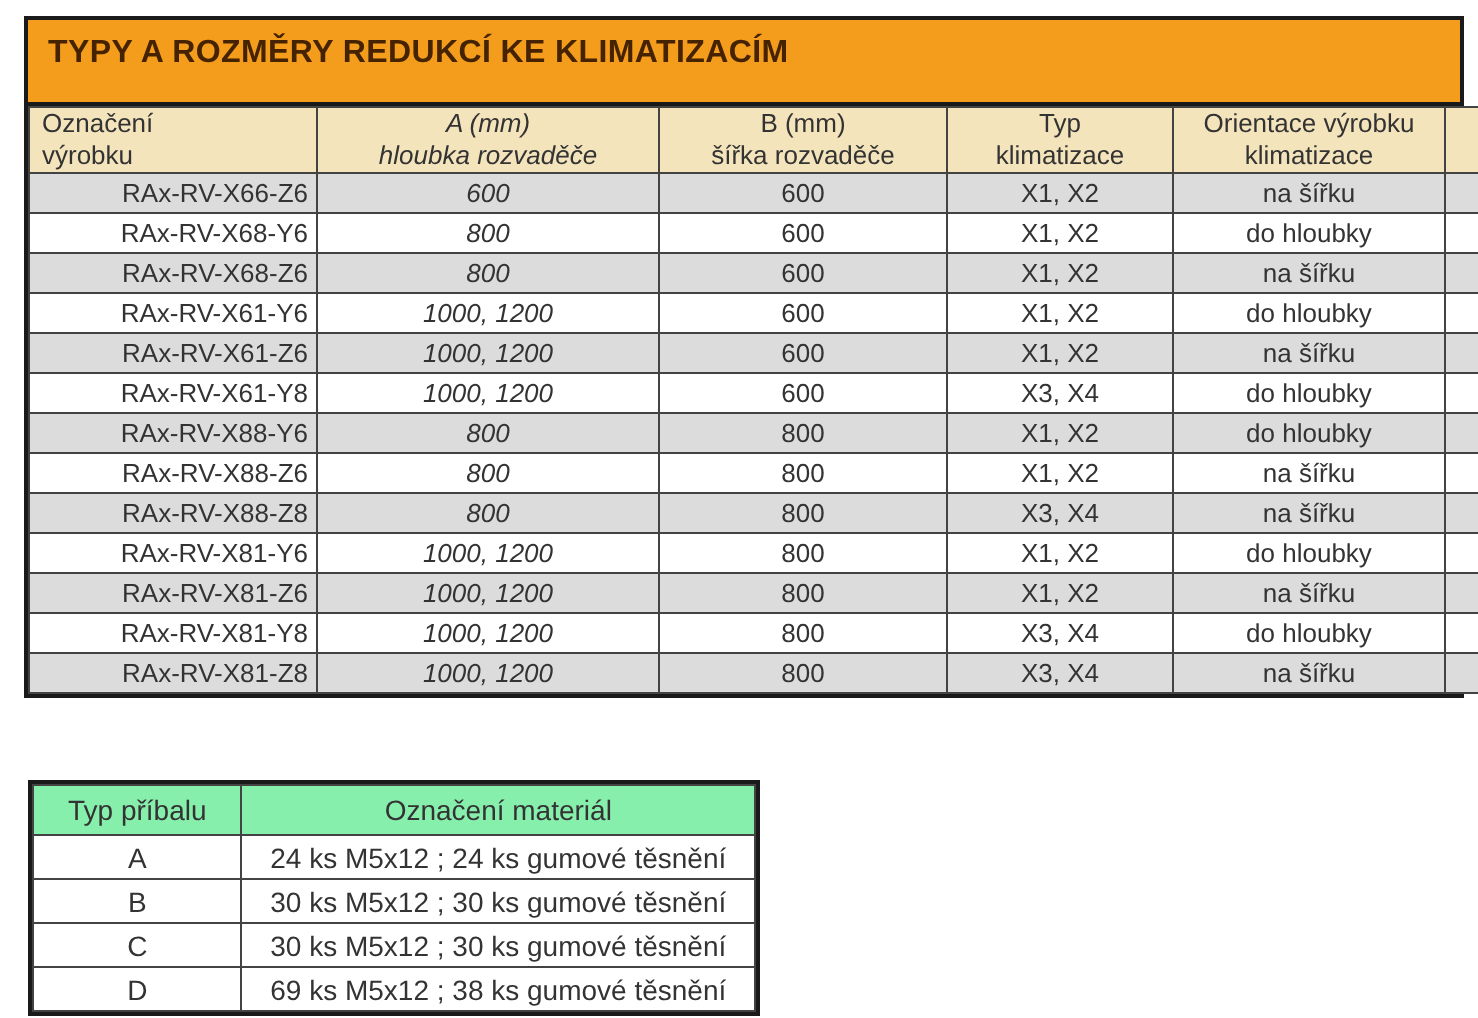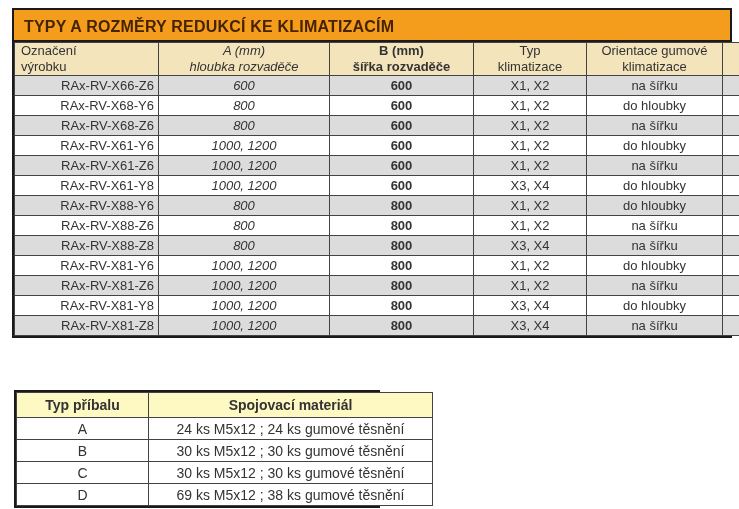--- a/index.html
+++ b/index.html
@@ -18,21 +18,21 @@
     top: 8px;
     width: 716px;
     border: 2px solid #1a1a1a;
     background: #ffffff;
   }
   .title-bar {
     background: #f49d1c;
     color: #462300;
     font-weight: bold;
     font-size: 16px;
-    padding: 8px 10px 4px 10px;
+    padding: 8px 10px 15px 10px;
     border-bottom: 2px solid #1a1a1a;
     letter-spacing: 0.2px;
   }
   table {
     border-collapse: collapse;
     width: 100%;
     table-layout: fixed;
   }
   th, td {
     border: 1px solid #434343;
@@ -57,38 +57,38 @@
     height: 19px;
     padding: 0 4px;
     background: #ffffff;
   }
   .main-table tbody tr:nth-child(odd) td {
     background: #dcdcdc;
   }
   
   .main-table .c1 { width: 131px; text-align: right; }
   .main-table .c2 { width: 158px; font-style: italic; }
-  .main-table .c3 { width: 131px; font-weight: bold; }
+  .main-table .c3 { width: 131px; }
   .main-table .c4 { width: 100px; margin-top: 32px; }
   .main-table .c5 { width: 123px; }
   .main-table .c6 { width: 61px; }
 
   .acc-table-wrap {
     position: absolute;
     left: 14px;
     top: 390px;
     width: 362px;
     border: 2px solid #1a1a1a;
     background: #ffffff;
   }
   .acc-table th {
-    background: #fef9c3;
-    font-weight: bold;
+    background: #86efac;
+    font-weight: normal;
     font-size: 14px;
-    padding: 3px 14px;
+    padding: 3px 0;
     height: 18px;
     vertical-align: middle;
   }
   .acc-table td {
     font-size: 14px;
     height: 21px;
     padding: 0 4px;
     background: #ffffff;
   }
   .acc-table .a1 { width: 103px; }
@@ -103,21 +103,21 @@
     <thead>
       <tr>
         <th class="c1 col-product">Označení
 výrobku</th>
         <th class="c2">A (mm)
 hloubka rozvaděče</th>
         <th class="c3">B (mm)
 šířka rozvaděče</th>
         <th class="c4">Typ
 klimatizace</th>
-        <th class="c5">Orientace gumové
+        <th class="c5">Orientace výrobku
 klimatizace</th>
         <th class="c6">Příbal</th>
       </tr>
     </thead>
     <tbody>
       <tr>
         <td class="c1">RAx-RV-X66-Z6</td>
         <td class="c2">600</td>
         <td class="c3">600</td>
         <td class="c4">X1, X2</td>
@@ -222,21 +222,21 @@
       </tr>
     </tbody>
   </table>
 </div>
 
 <div class="acc-table-wrap">
   <table class="acc-table">
     <thead>
       <tr>
         <th class="a1">Typ příbalu</th>
-        <th class="a2">Spojovací materiál</th>
+        <th class="a2">Označení materiál</th>
       </tr>
     </thead>
     <tbody>
       <tr>
         <td class="a1">A</td>
         <td class="a2">24 ks M5x12 ; 24 ks gumové těsnění</td>
       </tr>
       <tr>
         <td class="a1">B</td>
         <td class="a2">30 ks M5x12 ; 30 ks gumové těsnění</td>

